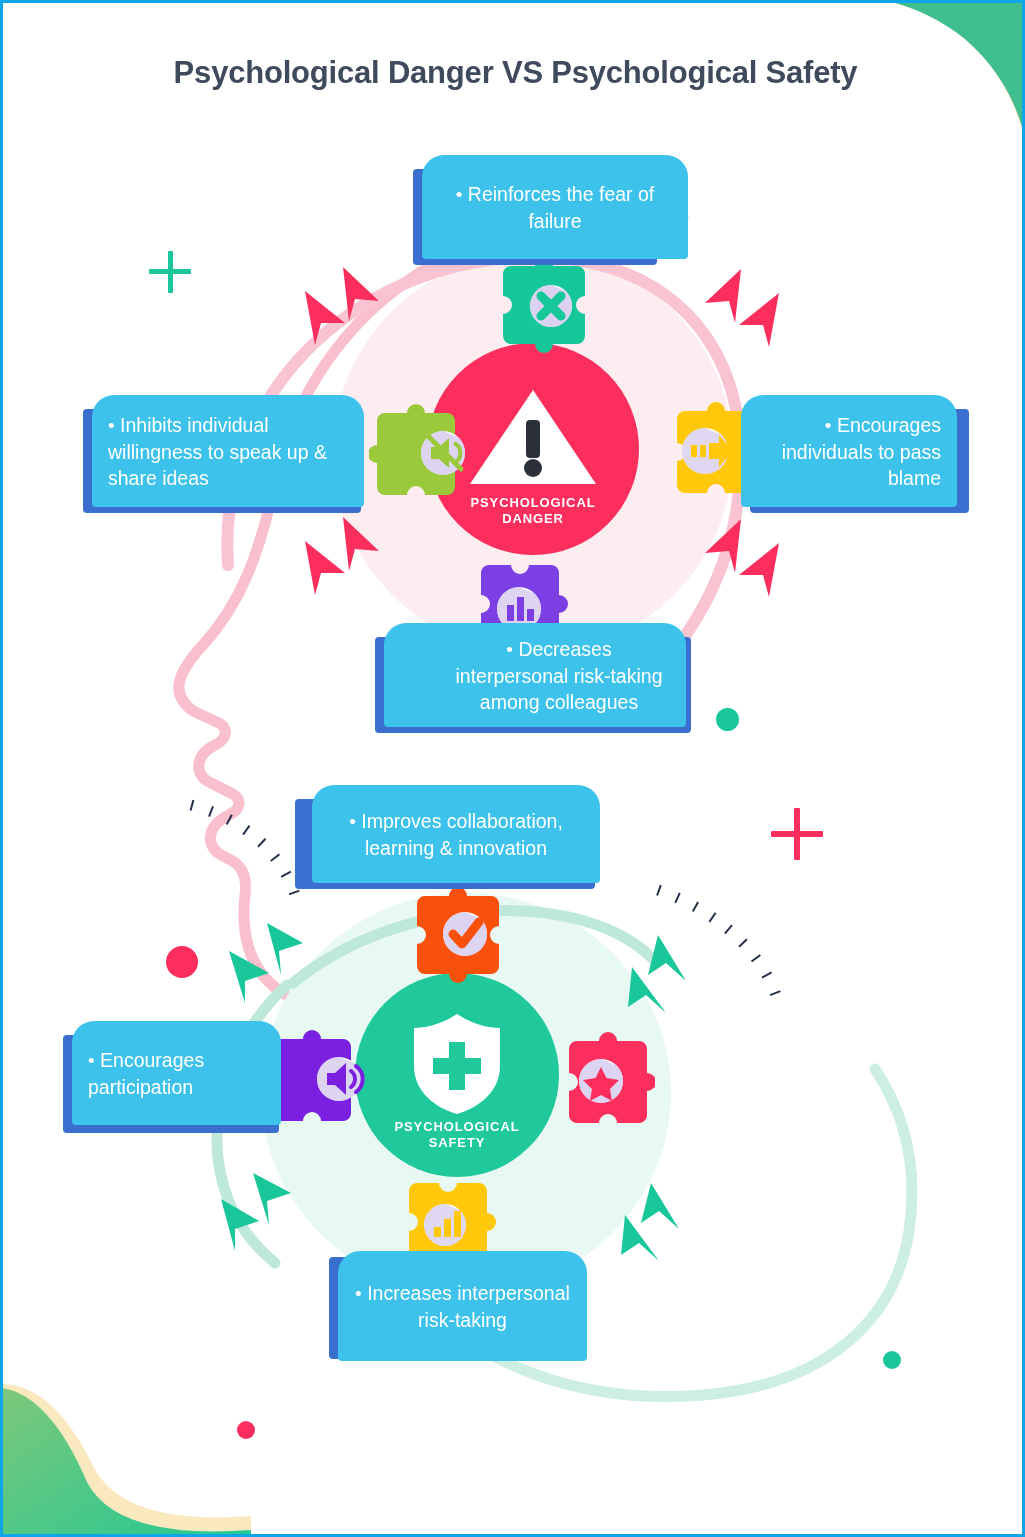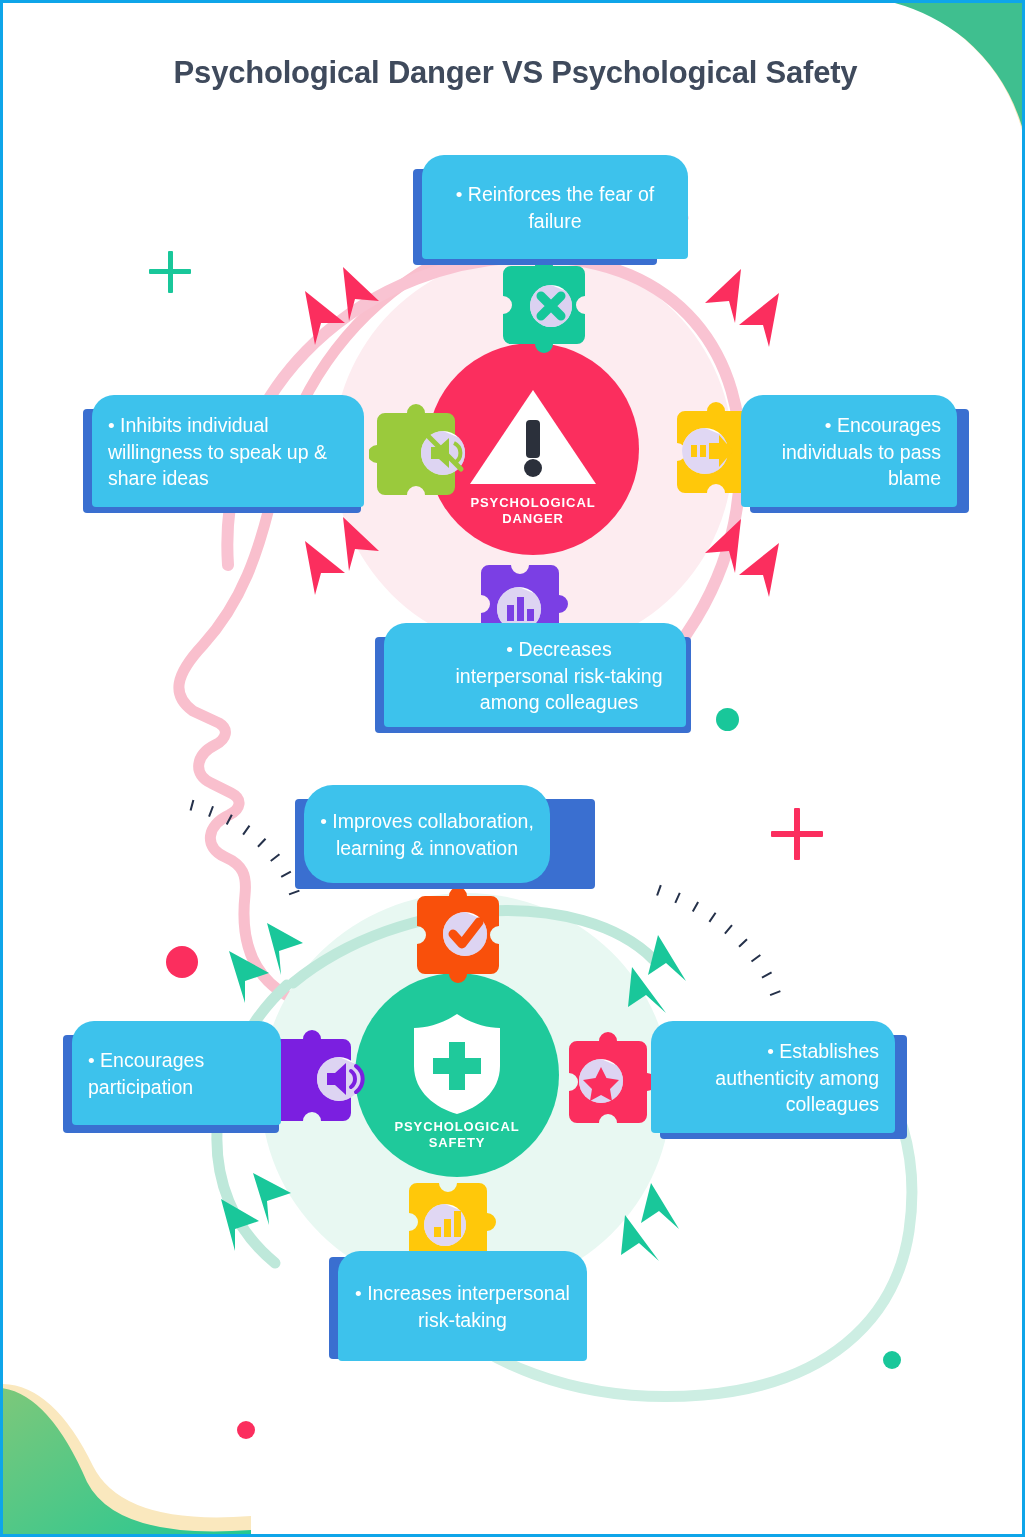--- a/index.html
+++ b/index.html
@@ -322,47 +322,38 @@
              a9 9 0 0 0 -18 0 h-22 a8 8 0 0 1 -8 -8 v-22 a9 9 0 0 0 0 -18 v-22 a8 8 0 0 1 8 -8 z" fill="#FFC80A"></path>
     <circle cx="46" cy="46" r="21" fill="#ffffff"></circle>
     <path d="M46 25 a21 21 0 0 0 0 42 a21 21 0 0 0 14.8 -35.9 z" fill="#CFC2EC" opacity=".65"></path>
     <rect x="35" y="48" width="7" height="10" fill="#FFC80A"></rect>
     <rect x="45" y="40" width="7" height="18" fill="#FFC80A"></rect>
     <rect x="55" y="32" width="7" height="26" fill="#FFC80A"></rect>
   </svg>
 
   <div class="callout c-center" style="left:292px;top:782px;width:300px;height:104px;">
     <div class="back" style="left:0;top:14px;width:300px;height:90px;"></div>
-    <div class="front" style="left:9px;top:0;width:246px;height:98px;border-radius:29px;">
+    <div class="front" style="left:17px;top:0;width:288px;height:98px;">
       <div class="txt">
         <span class="bullet">•</span>
         <span>Improves collaboration, learning &amp; innovation</span>
       </div>
     </div>
   </div>
 
   <div class="callout c-left" style="left:60px;top:1018px;width:218px;height:112px;">
     <div class="back" style="left:0;top:14px;width:216px;height:98px;"></div>
     <div class="front" style="left:9px;top:0;width:209px;height:104px;">
       <div class="txt">
         <span class="bullet">•</span>
         <span>Encourages participation</span>
       </div>
     </div>
   </div>
 
-  <div class="callout c-right" style="left:648px;top:1018px;width:256px;height:120px;">
-    <div class="back" style="left:9px;top:14px;width:247px;height:104px;"></div>
-    <div class="front" style="left:0;top:0;width:244px;height:112px;">
-      <div class="txt">
-        <span class="bullet">•</span>
-        <span>Establishes authenticity among colleagues</span>
-      </div>
-    </div>
-  </div>
 
   <div class="callout c-center" style="left:326px;top:1240px;width:230px;height:116px;">
     <div class="back" style="left:0;top:14px;width:230px;height:102px;"></div>
     <div class="front" style="left:9px;top:8px;width:249px;height:110px;">
       <div class="txt">
         <span class="bullet">•</span>
         <span>Increases interpersonal risk-taking</span>
       </div>
     </div>
   </div>

